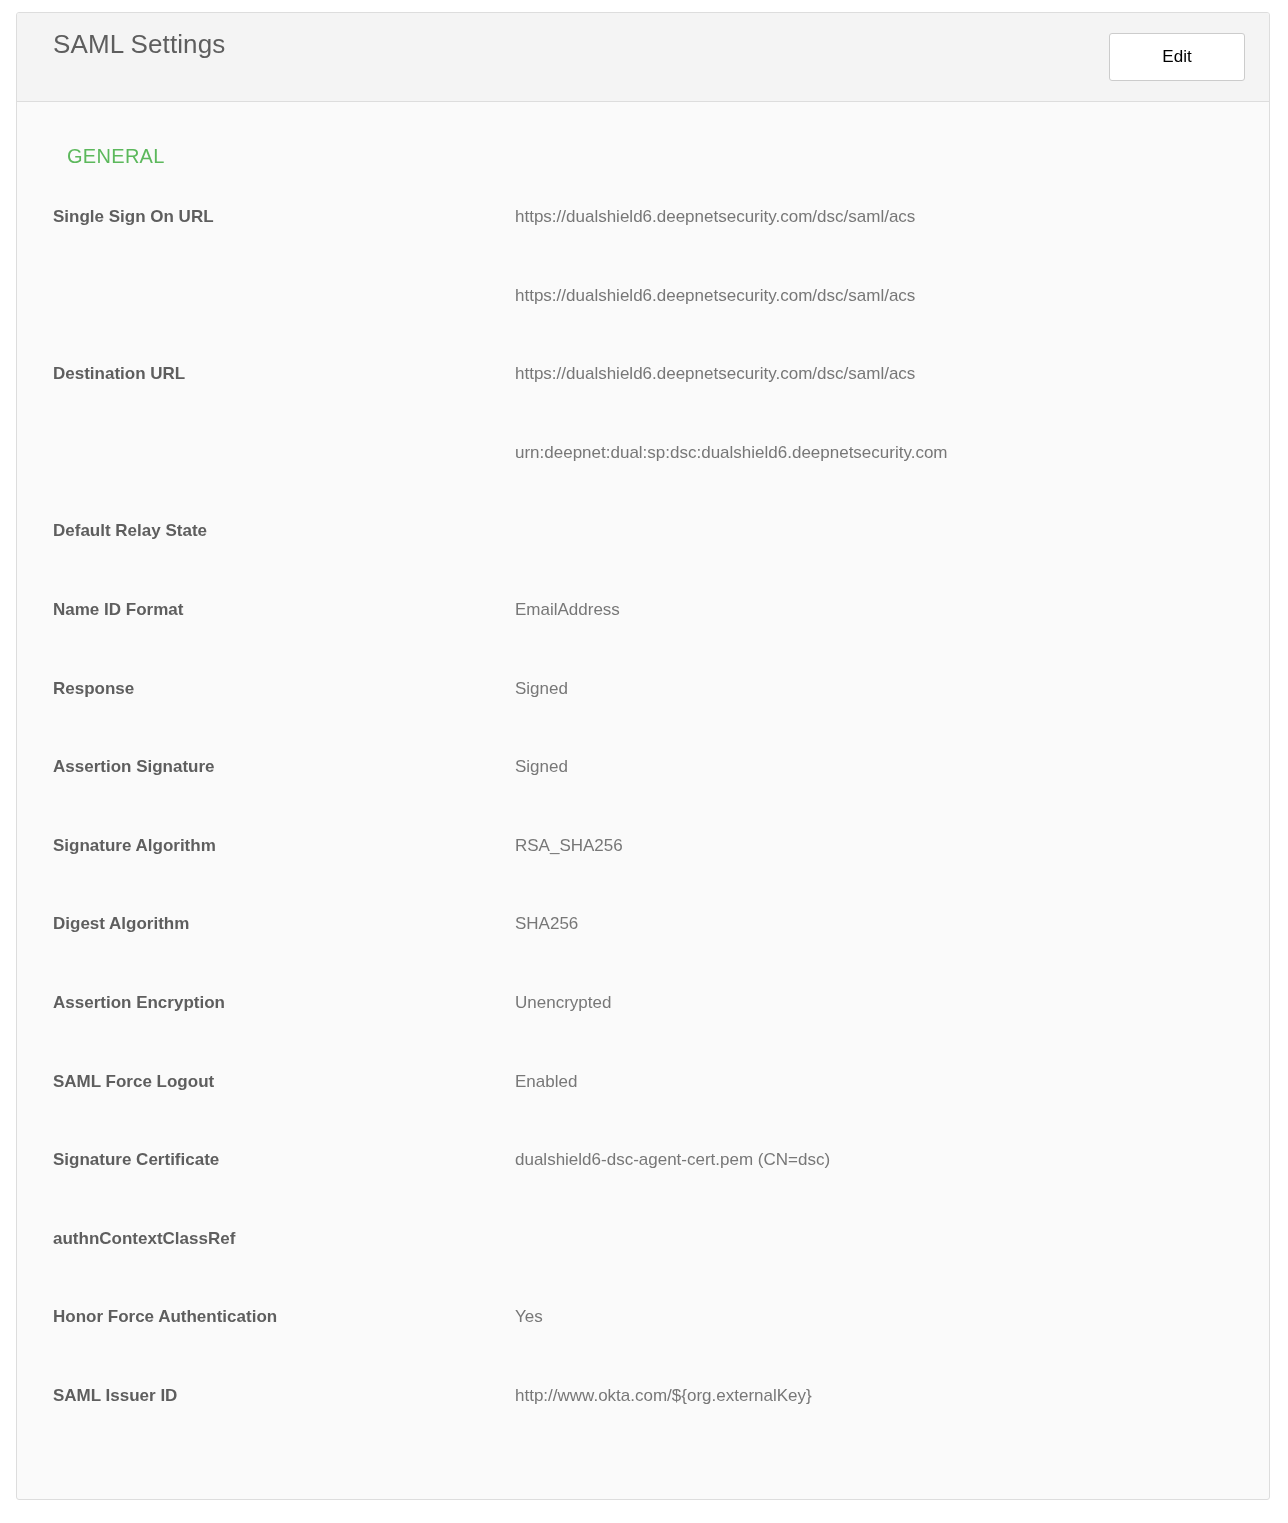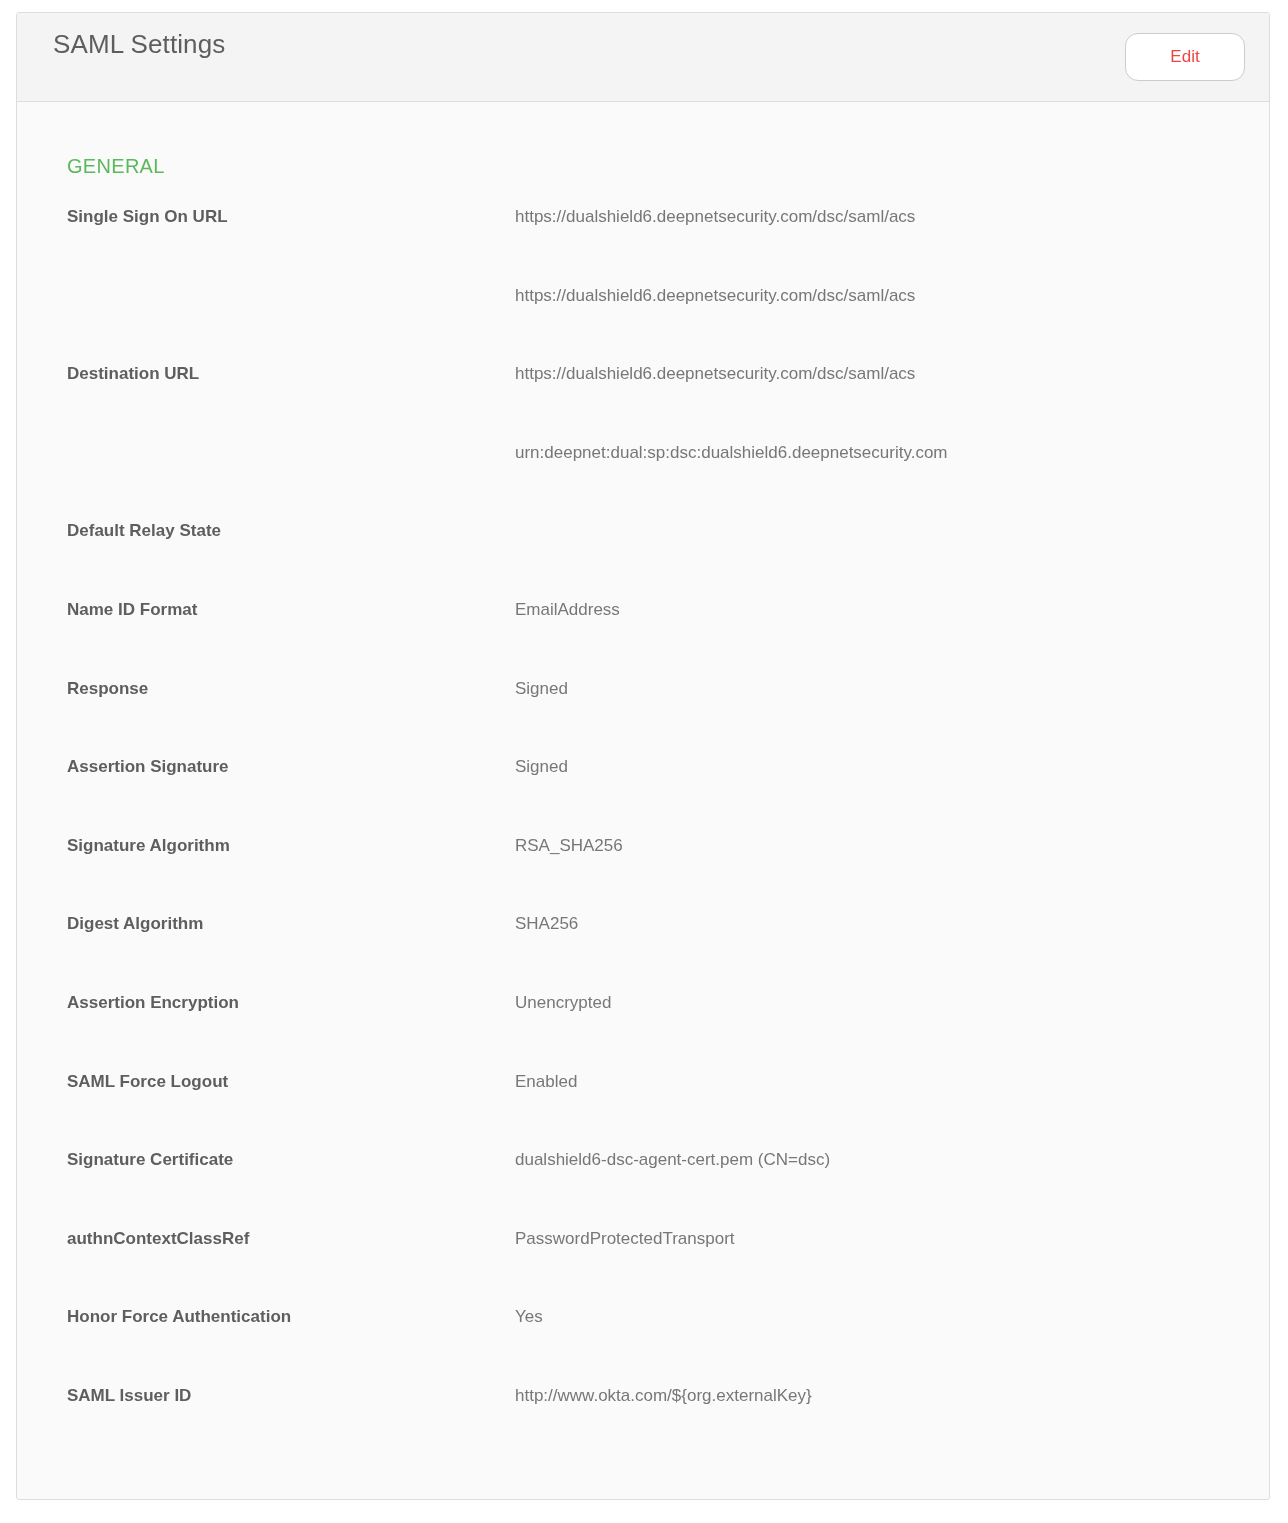--- a/index.html
+++ b/index.html
@@ -38,56 +38,56 @@
     top: 16px;
     font-size: 26px;
     color: #5e5e5e;
     font-weight: 400;
     letter-spacing: .1px;
   }
   .edit-button {
     position: absolute;
     right: 24px;
     top: 20px;
-    width: 120px;
+    width: 136px;
     height: 48px;
     background: #ffffff;
     border: 1px solid #ccc;
-    border-radius: 13px;
-    color: #ef4444;
+    border-radius: 3px;
+    color: #000000;
     font-size: 17px;
     font-family: "Liberation Sans", sans-serif;
     cursor: pointer;
     padding: 0;
   }
   .panel-body {
     position: relative;
     padding: 0;
   }
   .section-title {
     position: absolute;
     left: 50px;
-    top: 53px;
+    top: 43px;
     font-size: 20px;
     color: #5cb85c;
     letter-spacing: .3px;
   }
   .rows {
     position: absolute;
     left: 0;
     top: 104px;
     width: 100%;
   }
   .row {
     position: relative;
     height: 78.6px;
   }
   .row-label {
     position: absolute;
-    left: 50px;
+    left: 36px;
     top: 0;
     width: 420px;
     font-size: 17px;
     color: #5e5e5e;
     font-weight: 600;
     line-height: 22px;
   }
   .row-value {
     position: absolute;
     left: 498px;
@@ -158,21 +158,20 @@
         <div class="row">
           <div class="row-label">SAML Force Logout</div>
           <div class="row-value">Enabled</div>
         </div>
         <div class="row">
           <div class="row-label">Signature Certificate</div>
           <div class="row-value">dualshield6-dsc-agent-cert.pem (CN=dsc)</div>
         </div>
         <div class="row">
           <div class="row-label">authnContextClassRef</div>
-          <div class="row-value">PasswordProtectedTransport</div>
         </div>
         <div class="row">
           <div class="row-label">Honor Force Authentication</div>
           <div class="row-value">Yes</div>
         </div>
         <div class="row">
           <div class="row-label">SAML Issuer ID</div>
           <div class="row-value">http://www.okta.com/${org.externalKey}</div>
         </div>
       </div>

